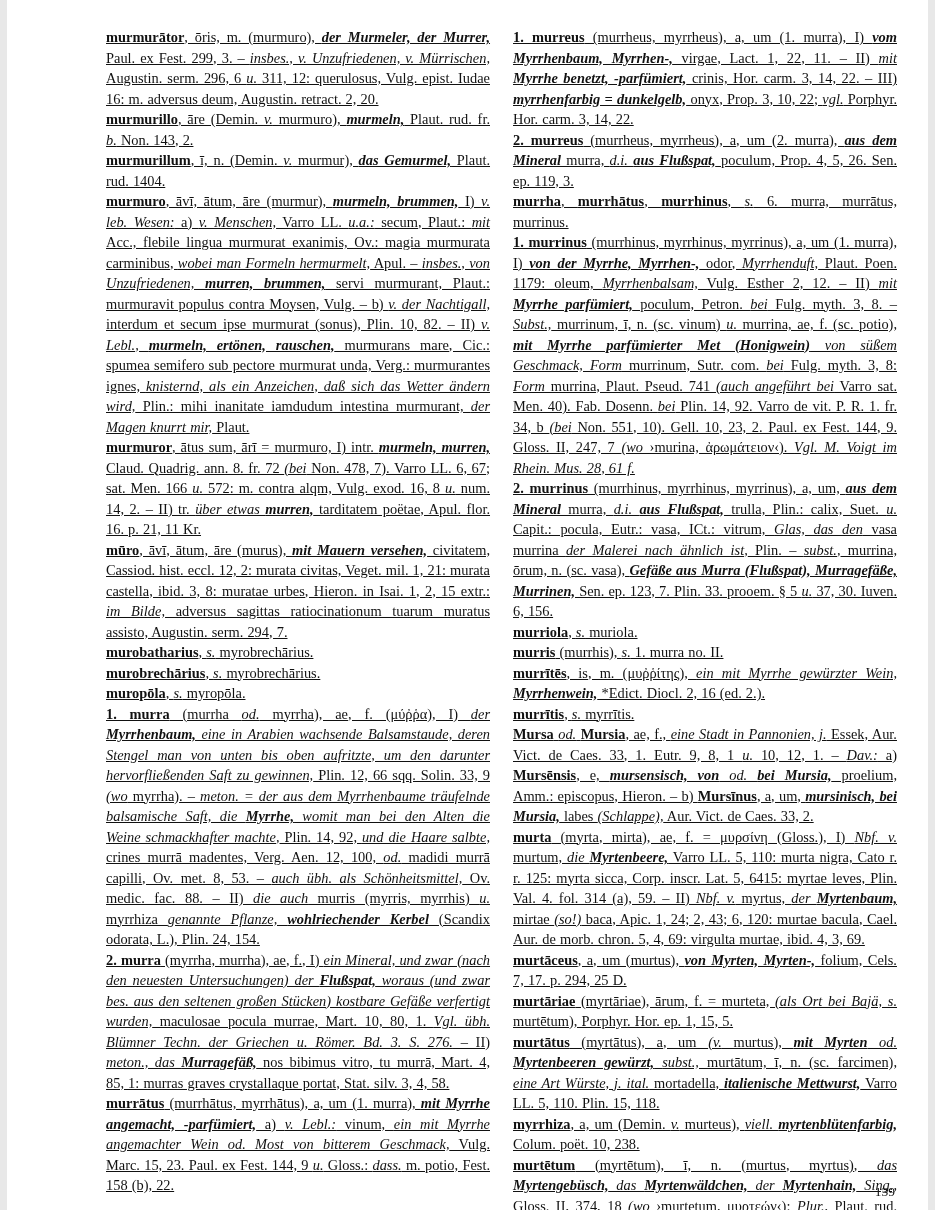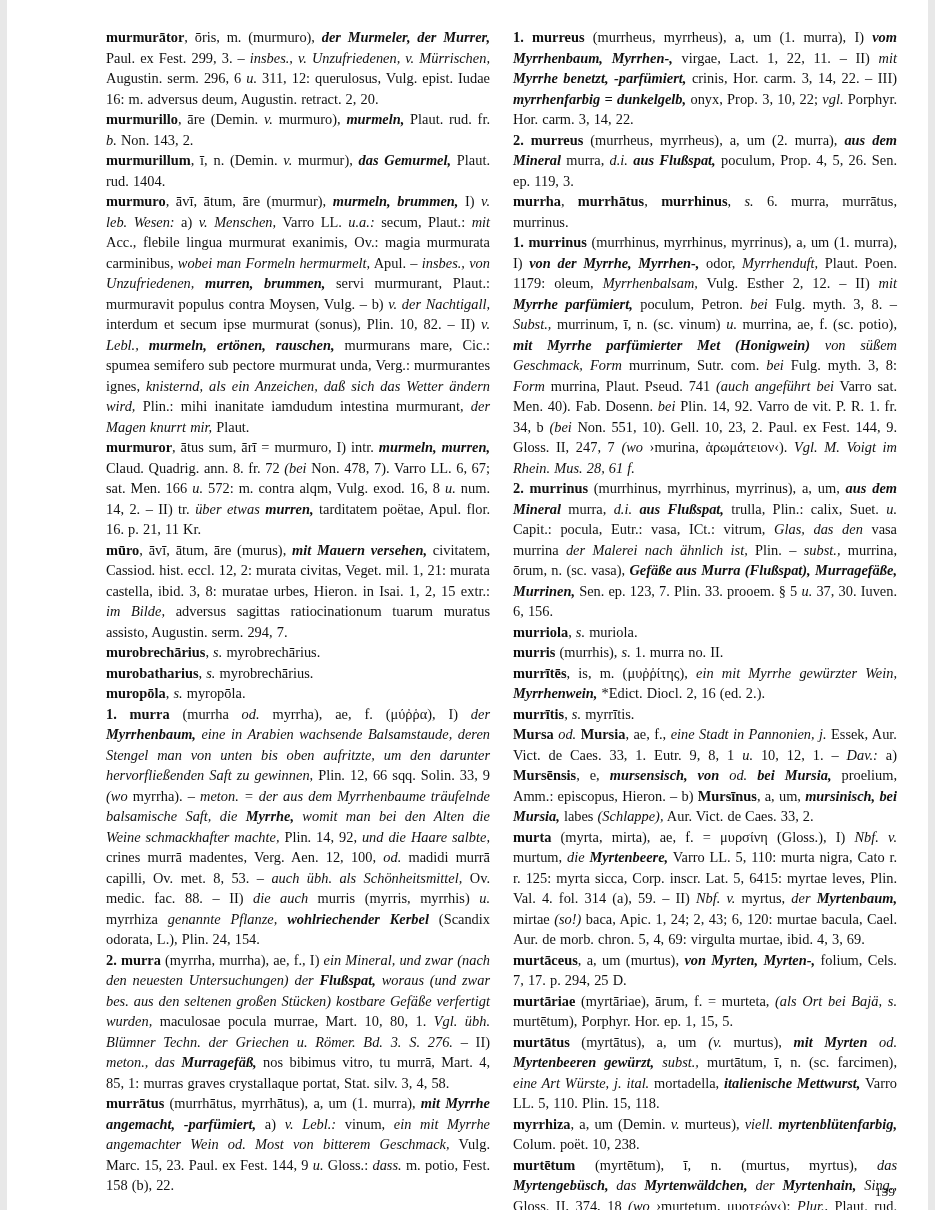--- a/index.html
+++ b/index.html
@@ -10,20 +10,21 @@
   .page {
     position: relative;
     width: 921px;
     height: 1210px;
     margin: 0 auto;
     background: #ffffff;
     color: #111111;
     overflow: hidden;
     box-sizing: border-box;
     font-family: "Liberation Serif", "DejaVu Serif", serif;
+    text-decoration: underline;
   }
   .columns {
     display: flex;
     gap: 23px;
     padding: 27px 31px 0 99px;
   }
   .col {
     flex: 1 1 0;
     min-width: 0;
   }
@@ -54,22 +55,22 @@
 
 <div class="page">
   <div class="columns">
     <div class="col">
         <p class="entry"><span class="b">murmurātor</span><span>, ōris, m. (murmuro), </span><span class="bi">der Murmeler, der Murrer,</span><span> Paul. ex Fest. 299, 3. – </span><span class="i">insbes., v. Unzufriedenen, v. Mürrischen,</span><span> Augustin. serm. 296, 6 </span><span class="i">u.</span><span> 311, 12: querulosus, Vulg. epist. Iudae 16: m. adversus deum, Augustin. retract. 2, 20.</span></p>
         <p class="entry"><span class="b">murmurillo</span><span>, āre (Demin. </span><span class="i">v.</span><span> murmuro), </span><span class="bi">murmeln,</span><span> Plaut. rud. fr. </span><span class="i">b.</span><span> Non. 143, 2.</span></p>
         <p class="entry"><span class="b">murmurillum</span><span>, ī, n. (Demin. </span><span class="i">v.</span><span> murmur), </span><span class="bi">das Gemurmel,</span><span> Plaut. rud. 1404.</span></p>
         <p class="entry"><span class="b">murmuro</span><span>, āvī, ātum, āre (murmur), </span><span class="bi">murmeln, brummen,</span><span> I) </span><span class="i">v. leb. Wesen:</span><span> a) </span><span class="i">v. Menschen,</span><span> Varro LL. </span><span class="i">u.a.:</span><span> secum, Plaut.: </span><span class="i">mit</span><span> Acc., flebile lingua murmurat exanimis, Ov.: magia murmurata carminibus, </span><span class="i">wobei man Formeln hermurmelt,</span><span> Apul. – </span><span class="i">insbes., von Unzufriedenen, </span><span class="bi">murren, brummen,</span><span> servi murmurant, Plaut.: murmuravit populus contra Moysen, Vulg. – b) </span><span class="i">v. der Nachtigall,</span><span> interdum et secum ipse murmurat (sonus), Plin. 10, 82. – II) </span><span class="i">v. Lebl., </span><span class="bi">murmeln, ertönen, rauschen,</span><span> murmurans mare, Cic.: spumea semifero sub pectore murmurat unda, Verg.: murmurantes ignes, </span><span class="i">knisternd, als ein Anzeichen, daß sich das Wetter ändern wird,</span><span> Plin.: mihi inanitate iamdudum intestina murmurant, </span><span class="i">der Magen knurrt mir,</span><span> Plaut.</span></p>
         <p class="entry"><span class="b">murmuror</span><span>, ātus sum, ārī = murmuro, I) intr. </span><span class="bi">murmeln, murren,</span><span> Claud. Quadrig. ann. 8. fr. 72 </span><span class="i">(bei</span><span> Non. 478, 7). Varro LL. 6, 67; sat. Men. 166 </span><span class="i">u.</span><span> 572: m. contra alqm, Vulg. exod. 16, 8 </span><span class="i">u.</span><span> num. 14, 2. – II) tr. </span><span class="i">über etwas </span><span class="bi">murren,</span><span> tarditatem poëtae, Apul. flor. 16. p. 21, 11 Kr.</span></p>
         <p class="entry"><span class="b">mūro</span><span>, āvī, ātum, āre (murus), </span><span class="bi">mit Mauern versehen,</span><span> civitatem, Cassiod. hist. eccl. 12, 2: murata civitas, Veget. mil. 1, 21: murata castella, ibid. 3, 8: muratae urbes, Hieron. in Isai. 1, 2, 15 extr.: </span><span class="i">im Bilde,</span><span> adversus sagittas ratiocinationum tuarum muratus assisto, Augustin. serm. 294, 7.</span></p>
+        <p class="entry"><span class="b">murobatharius</span><span>, </span><span class="i">s.</span><span> myrobrechārius.</span></p>
         <p class="entry"><span class="b">murobrechārius</span><span>, </span><span class="i">s.</span><span> myrobrechārius.</span></p>
-        <p class="entry"><span class="b">murobatharius</span><span>, </span><span class="i">s.</span><span> myrobrechārius.</span></p>
         <p class="entry"><span class="b">muropōla</span><span>, </span><span class="i">s.</span><span> myropōla.</span></p>
         <p class="entry"><span class="b">1. murra</span><span> (murrha </span><span class="i">od.</span><span> myrrha), ae, f. (μύῤῥα), I) </span><span class="i">der </span><span class="bi">Myrrhenbaum,</span><span class="i"> eine in Arabien wachsende Balsamstaude, deren Stengel man von unten bis oben aufritzte, um den darunter hervorfließenden Saft zu gewinnen,</span><span> Plin. 12, 66 sqq. Solin. 33, 9 </span><span class="i">(wo</span><span> myrrha). – </span><span class="i">meton. = der aus dem Myrrhenbaume träufelnde balsamische Saft, die </span><span class="bi">Myrrhe,</span><span class="i"> womit man bei den Alten die Weine schmackhafter machte,</span><span> Plin. 14, 92, </span><span class="i">und die Haare salbte,</span><span> crines murrā madentes, Verg. Aen. 12, 100, </span><span class="i">od.</span><span> madidi murrā capilli, Ov. met. 8, 53. – </span><span class="i">auch übh. als Schönheitsmittel,</span><span> Ov. medic. fac. 88. – II) </span><span class="i">die auch</span><span> murris (myrris, myrrhis) </span><span class="i">u.</span><span> myrrhiza </span><span class="i">genannte Pflanze, </span><span class="bi">wohlriechender Kerbel</span><span> (Scandix odorata, L.), Plin. 24, 154.</span></p>
         <p class="entry"><span class="b">2. murra</span><span> (myrrha, murrha), ae, f., I) </span><span class="i">ein Mineral, und zwar (nach den neuesten Untersuchungen) der </span><span class="bi">Flußspat,</span><span class="i"> woraus (und zwar bes. aus den seltenen großen Stücken) kostbare Gefäße verfertigt wurden,</span><span> maculosae pocula murrae, Mart. 10, 80, 1. </span><span class="i">Vgl. übh. Blümner Techn. der Griechen u. Römer. Bd. 3. S. 276.</span><span> – II) </span><span class="i">meton., das </span><span class="bi">Murragefäß,</span><span> nos bibimus vitro, tu murrā, Mart. 4, 85, 1: murras graves crystallaque portat, Stat. silv. 3, 4, 58.</span></p>
         <p class="entry"><span class="b">murrātus</span><span> (murrhātus, myrrhātus), a, um (1. murra), </span><span class="bi">mit Myrrhe angemacht, -parfümiert,</span><span> a) </span><span class="i">v. Lebl.:</span><span> vinum, </span><span class="i">ein mit Myrrhe angemachter Wein od. Most von bitterem Geschmack,</span><span> Vulg. Marc. 15, 23. Paul. ex Fest. 144, 9 </span><span class="i">u.</span><span> Gloss.: </span><span class="i">dass.</span><span> m. potio, Fest. 158 (b), 22. </span></p>
       </div>
     <div class="col">
         <p class="entry"><span class="b">1. murreus</span><span> (murrheus, myrrheus), a, um (1. murra), I) </span><span class="bi">vom Myrrhenbaum, Myrrhen-,</span><span> virgae, Lact. 1, 22, 11. – II) </span><span class="i">mit </span><span class="bi">Myrrhe benetzt, -parfümiert,</span><span> crinis, Hor. carm. 3, 14, 22. – III) </span><span class="bi">myrrhenfarbig = dunkelgelb,</span><span> onyx, Prop. 3, 10, 22; </span><span class="i">vgl.</span><span> Porphyr. Hor. carm. 3, 14, 22.</span></p>
         <p class="entry"><span class="b">2. murreus</span><span> (murrheus, myrrheus), a, um (2. murra), </span><span class="bi">aus dem Mineral</span><span> murra, </span><span class="i">d.i. </span><span class="bi">aus Flußspat,</span><span> poculum, Prop. 4, 5, 26. Sen. ep. 119, 3.</span></p>
         <p class="entry"><span class="b">murrha</span><span>, </span><span class="b">murrhātus</span><span>, </span><span class="b">murrhinus</span><span>, </span><span class="i">s.</span><span> 6. murra, murrātus, murrinus.</span></p>
         <p class="entry"><span class="b">1. murrinus</span><span> (murrhinus, myrrhinus, myrrinus), a, um (1. murra), I) </span><span class="bi">von der Myrrhe, Myrrhen-,</span><span> odor, </span><span class="i">Myrrhenduft,</span><span> Plaut. Poen. 1179: oleum, </span><span class="i">Myrrhenbalsam,</span><span> Vulg. Esther 2, 12. – II) </span><span class="i">mit </span><span class="bi">Myrrhe parfümiert,</span><span> poculum, Petron. </span><span class="i">bei</span><span> Fulg. myth. 3, 8. – </span><span class="i">Subst.,</span><span> murrinum, ī, n. (sc. vinum) </span><span class="i">u.</span><span> murrina, ae, f. (sc. potio), </span><span class="bi">mit Myrrhe parfümierter Met (Honigwein)</span><span class="i"> von süßem Geschmack, Form</span><span> murrinum, Sutr. com. </span><span class="i">bei</span><span> Fulg. myth. 3, 8: </span><span class="i">Form</span><span> murrina, Plaut. Pseud. 741 </span><span class="i">(auch angeführt bei</span><span> Varro sat. Men. 40). Fab. Dosenn. </span><span class="i">bei</span><span> Plin. 14, 92. Varro de vit. P. R. 1. fr. 34, b </span><span class="i">(bei</span><span> Non. 551, 10). Gell. 10, 23, 2. Paul. ex Fest. 144, 9. Gloss. II, 247, 7 </span><span class="i">(wo</span><span> ›murina, ἀρωμάτειον‹). </span><span class="i">Vgl. M. Voigt im Rhein. Mus. 28, 61 f.</span></p>

